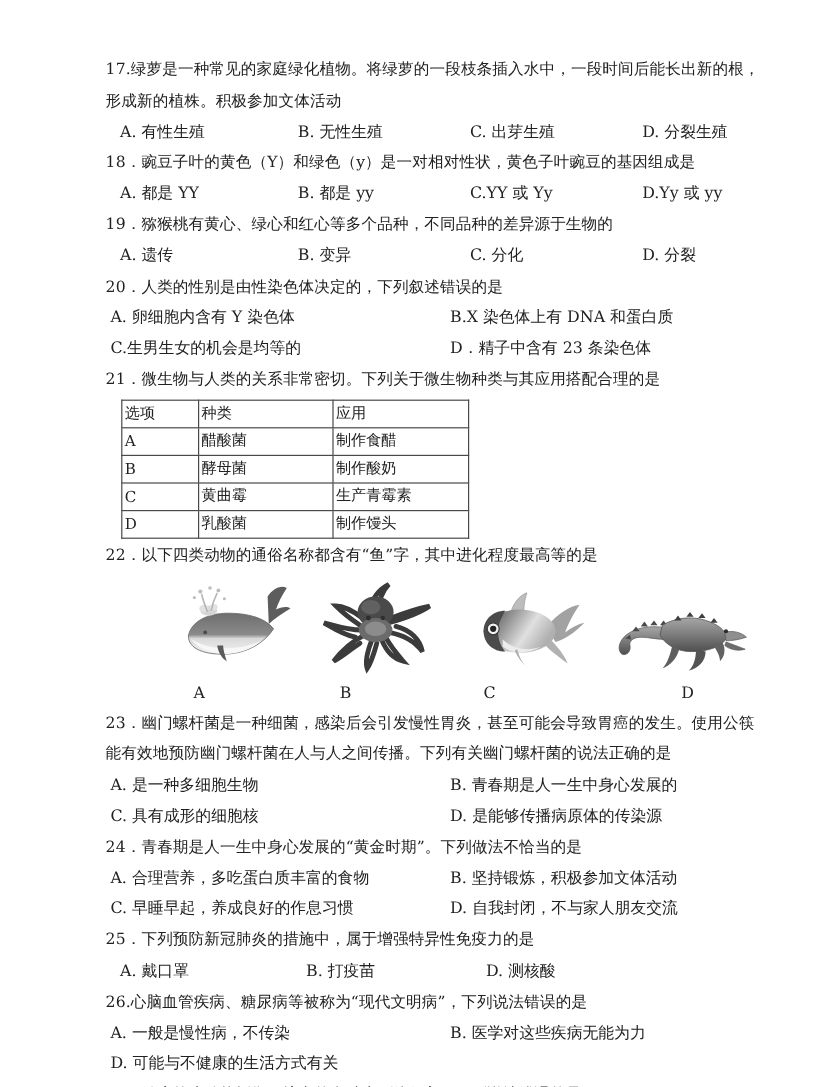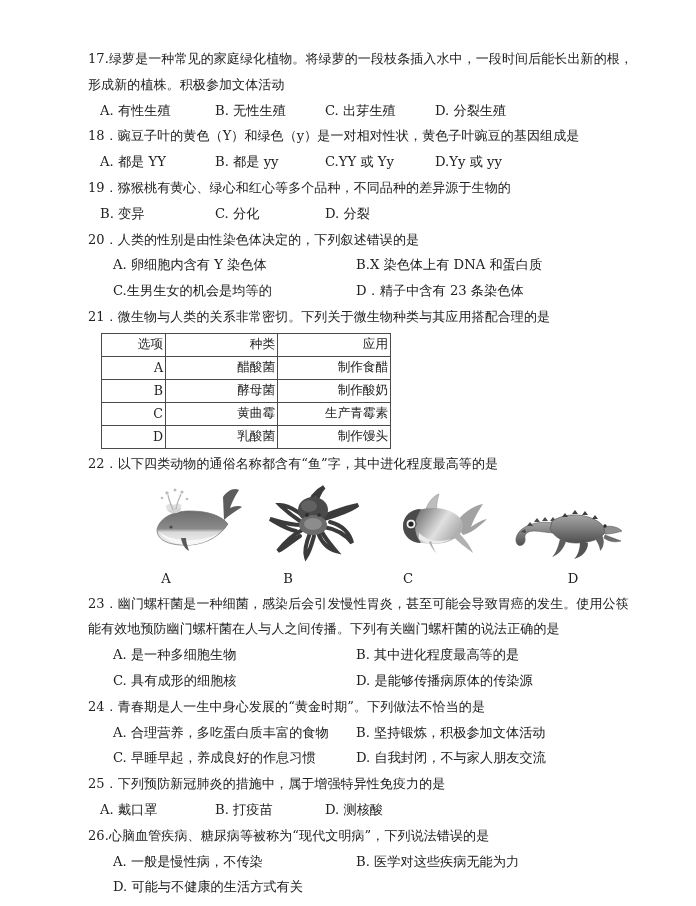--- a/index.html
+++ b/index.html
@@ -39,49 +39,50 @@
   }
   .qline.cont {
     
   }
   .opts {
     display: flex;
     font-size: 13.2px;
     line-height: 25.8px;
     color: #212121;
     white-space: nowrap;
+    gap: 40px;
   }
   .opts > span {
     display: block;
   }
   
   .opts.c4 > span:nth-child(1) { width: 115px; margin-left: 12px; }
   .opts.c4 > span:nth-child(2) { width: 110px; }
   .opts.c4 > span:nth-child(3) { width: 110px; }
   .opts.c4 > span:nth-child(4) { width: 120px; }
   
-  .opts.c2 > span:nth-child(1) { width: 243px; margin-left: 25px; }
+  .opts.c2 > span:nth-child(1) { width: 243px; margin-left: 4px; }
   .opts.c2 > span:nth-child(2) { width: 260px; }
 
   
   .tablewrap {
     margin-top: 3px;
     margin-bottom: 2px;
     padding-left: 13px;
   }
   table.microtable {
     border-collapse: collapse;
     table-layout: fixed;
     width: 289px;
     font-size: 12.6px;
   }
   table.microtable td {
     border: 1px solid #4a4a4a;
     height: 22px;
-    text-align: right;
+    text-align: left;
     vertical-align: middle;
     color: #232323;
     padding: 0 2px;
   }
   table.microtable col.c1 { width: 64px; }
   table.microtable col.c2 { width: 112px; }
   table.microtable col.c3 { width: 113px; }
 
   
   .figrow {
@@ -133,20 +134,21 @@
         <span>A. 都是 YY</span>
         <span>B. 都是 yy</span>
         <span>C.YY 或 Yy</span>
         <span>D.Yy 或 yy</span>
       </div>
     </div>
 
     <div>
       <div class="qline">19．猕猴桃有黄心、绿心和红心等多个品种，不同品种的差异源于生物的</div>
       <div class="opts c4">
+        <span>A. 遗传</span>
         <span>B. 变异</span>
         <span>C. 分化</span>
         <span>D. 分裂</span>
       </div>
     </div>
 
     <div>
       <div class="qline">20．人类的性别是由性染色体决定的，下列叙述错误的是</div>
       <div class="opts c2">
         <span>A. 卵细胞内含有 Y 染色体</span>
@@ -337,21 +339,21 @@
         <span style="left:310px;">C</span>
         <span style="left:475px;">D</span>
       </div>
     </div>
 
     <div>
       <div class="qline">23．幽门螺杆菌是一种细菌，感染后会引发慢性胃炎，甚至可能会导致胃癌的发生。使用公筷</div>
       <div class="qline cont">能有效地预防幽门螺杆菌在人与人之间传播。下列有关幽门螺杆菌的说法正确的是</div>
       <div class="opts c2">
         <span>A. 是一种多细胞生物</span>
-        <span>B. 其中进化程度最高等的是</span>
+        <span>B. 青春期是人一生中身心发展的</span>
       </div>
       <div class="opts c2">
         <span>C. 具有成形的细胞核</span>
         <span>D. 是能够传播病原体的传染源</span>
       </div>
     </div>
 
     <div>
       <div class="qline">24．青春期是人一生中身心发展的“黄金时期”。下列做法不恰当的是</div>
       <div class="opts c2">

